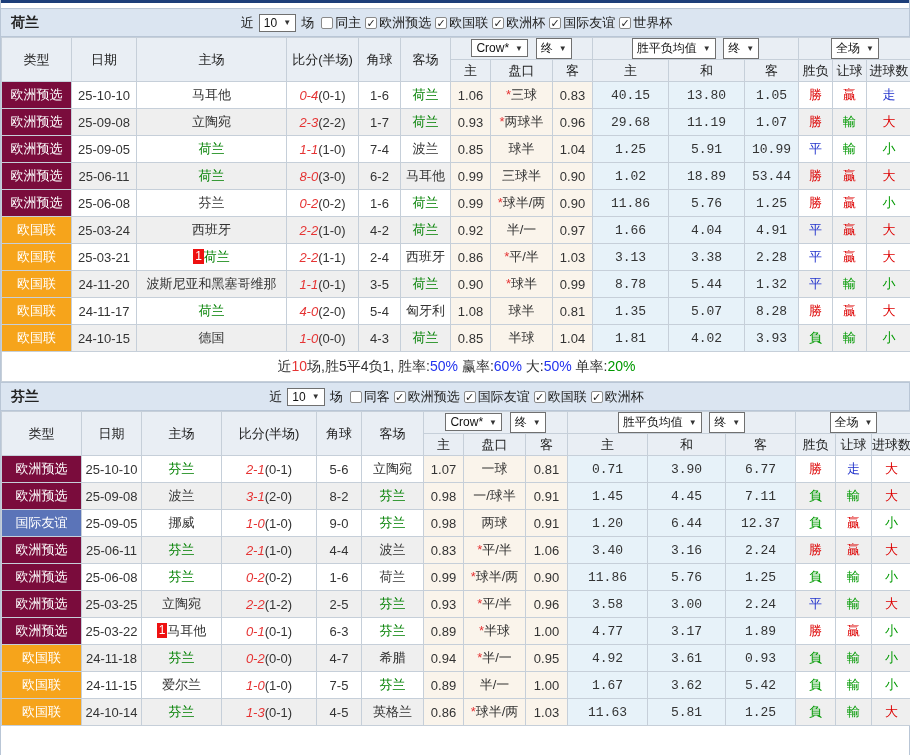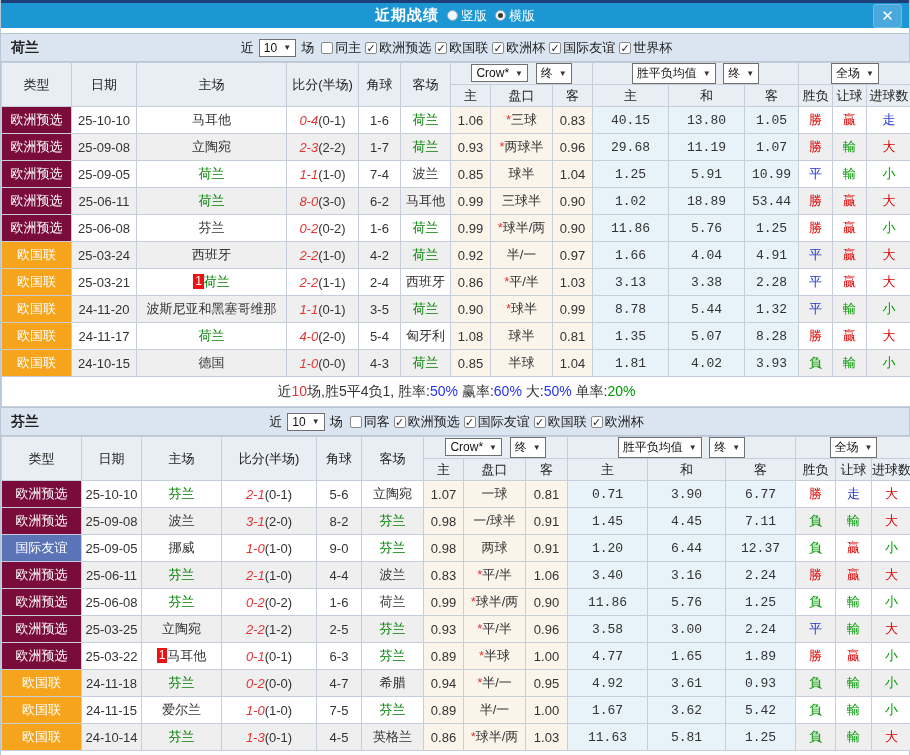--- a/index.html
+++ b/index.html
@@ -42,34 +42,20 @@
   .t1 .c1{width:70px}.t1 .c2{width:65px}.t1 .c3{width:150px}.t1 .c4{width:72px}.t1 .c5{width:42px}.t1 .c6{width:50px}.t1 .c7{width:40px}.t1 .c8{width:62px}.t1 .c9{width:40px}.t1 .c10{width:76px}.t1 .c11{width:76px}.t1 .c12{width:54px}.t1 .c13{width:34px}.t1 .c14{width:34px}.t1 .c15{width:45px}
   
   .t2 .c1{width:80px}.t2 .c2{width:60px}.t2 .c3{width:80px}.t2 .c4{width:95px}.t2 .c5{width:45px}.t2 .c6{width:62px}.t2 .c7{width:40px}.t2 .c8{width:62px}.t2 .c9{width:42px}.t2 .c10{width:80px}.t2 .c11{width:78px}.t2 .c12{width:70px}.t2 .c13{width:40px}.t2 .c14{width:36px}.t2 .c15{width:40px}
 </style>
 </head>
 <body>
 
 <div class="app">
   <div class="topstrip"></div>
 
-  <div class="titlebar">
-    <span class="title">近期战绩</span>
-    <label class="vr">
-      <span class="radio"></span>
-      <span>竖版</span>
-    </label>
-    <label class="vr">
-      <span class="radio sel"></span>
-      <span>横版</span>
-    </label>
-    <div class="close-btn">
-      <span>✕</span>
-    </div>
-  </div>
 
   <div class="gap"></div>
 
   <div class="section-header">
     <span class="team">荷兰</span>
     <div class="filters">
         <span class="flabel">近</span>
         <span class="ddl">10<span class="caret">▼</span></span>
         <span class="flabel">场</span>
         <label class="cbl">
@@ -544,21 +530,21 @@
           <td class="type" style="background:#7a0c3c">欧洲预选</td>
           <td class="p">25-03-22</td>
           <td class="p"><span class="b1">1</span><span class="">马耳他</span></td>
           <td class="p"><span class="ft">0-1</span><span class="ht">(0-1)</span></td>
           <td class="p">6-3</td>
           <td class="p"><span class="hl">芬兰</span></td>
           <td class="crow">0.89</td>
           <td class="crow"><span class="star">*</span>半球</td>
           <td class="crow">1.00</td>
           <td class="avg">4.77</td>
-          <td class="avg">1.65</td>
+          <td class="avg">3.17</td>
           <td class="avg">1.89</td>
           <td class="p res" style="color:#dd0000">勝</td>
           <td class="p res" style="color:#dd0000">贏</td>
           <td class="p res" style="color:#009900">小</td>
         </tr>
         <tr class="even">
           <td class="type" style="background:#f6a41b">欧国联</td>
           <td class="p">24-11-18</td>
           <td class="p"><span class="hl">芬兰</span></td>
           <td class="p"><span class="ft">0-2</span><span class="ht">(0-0)</span></td>

